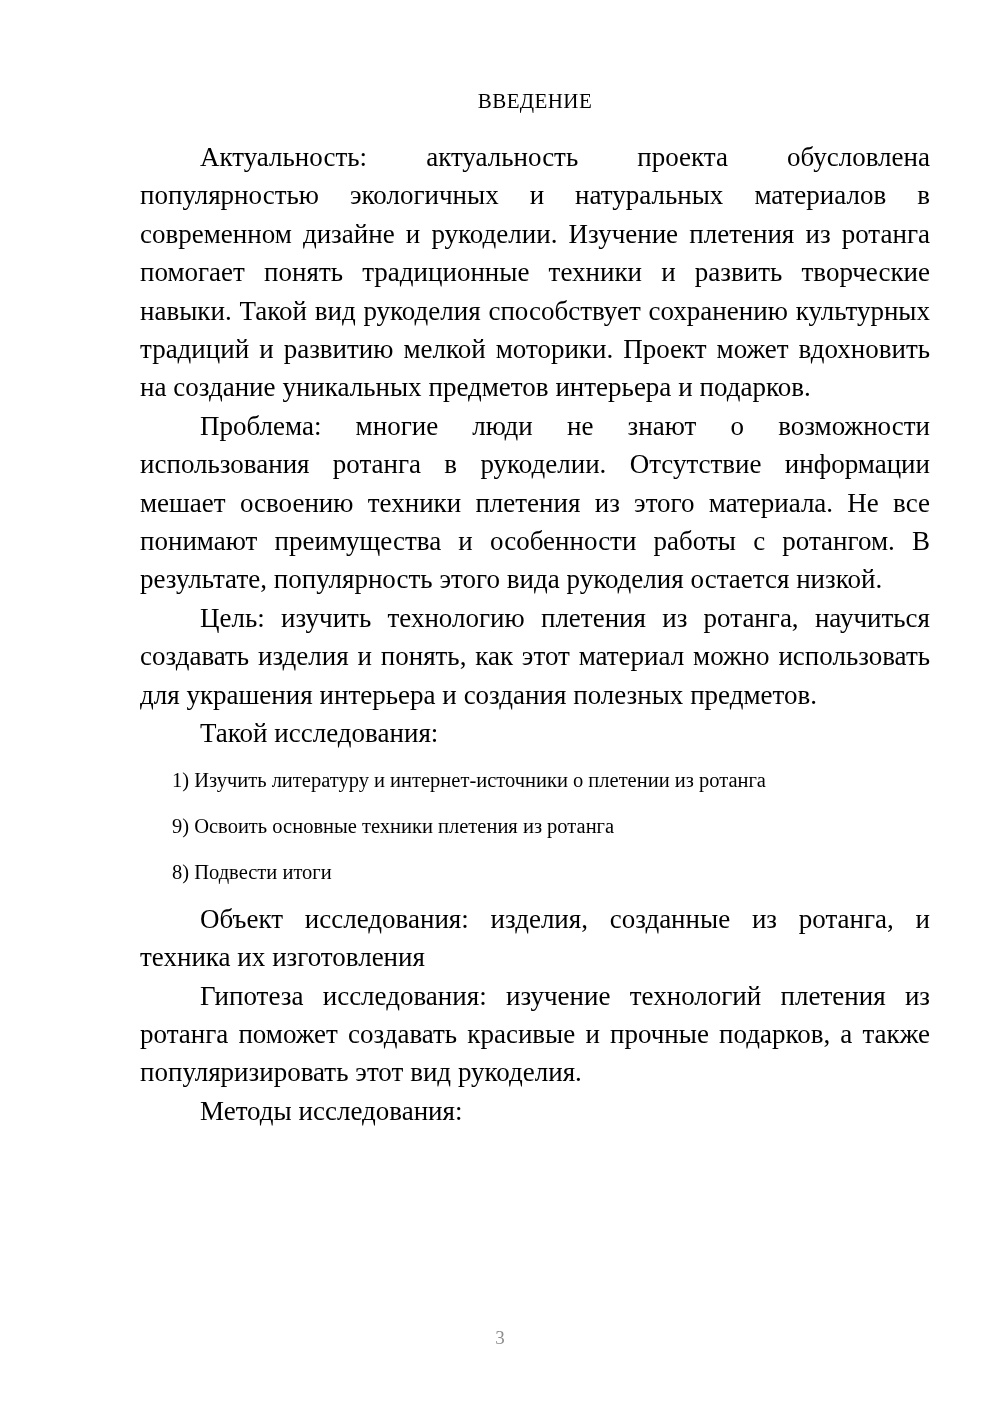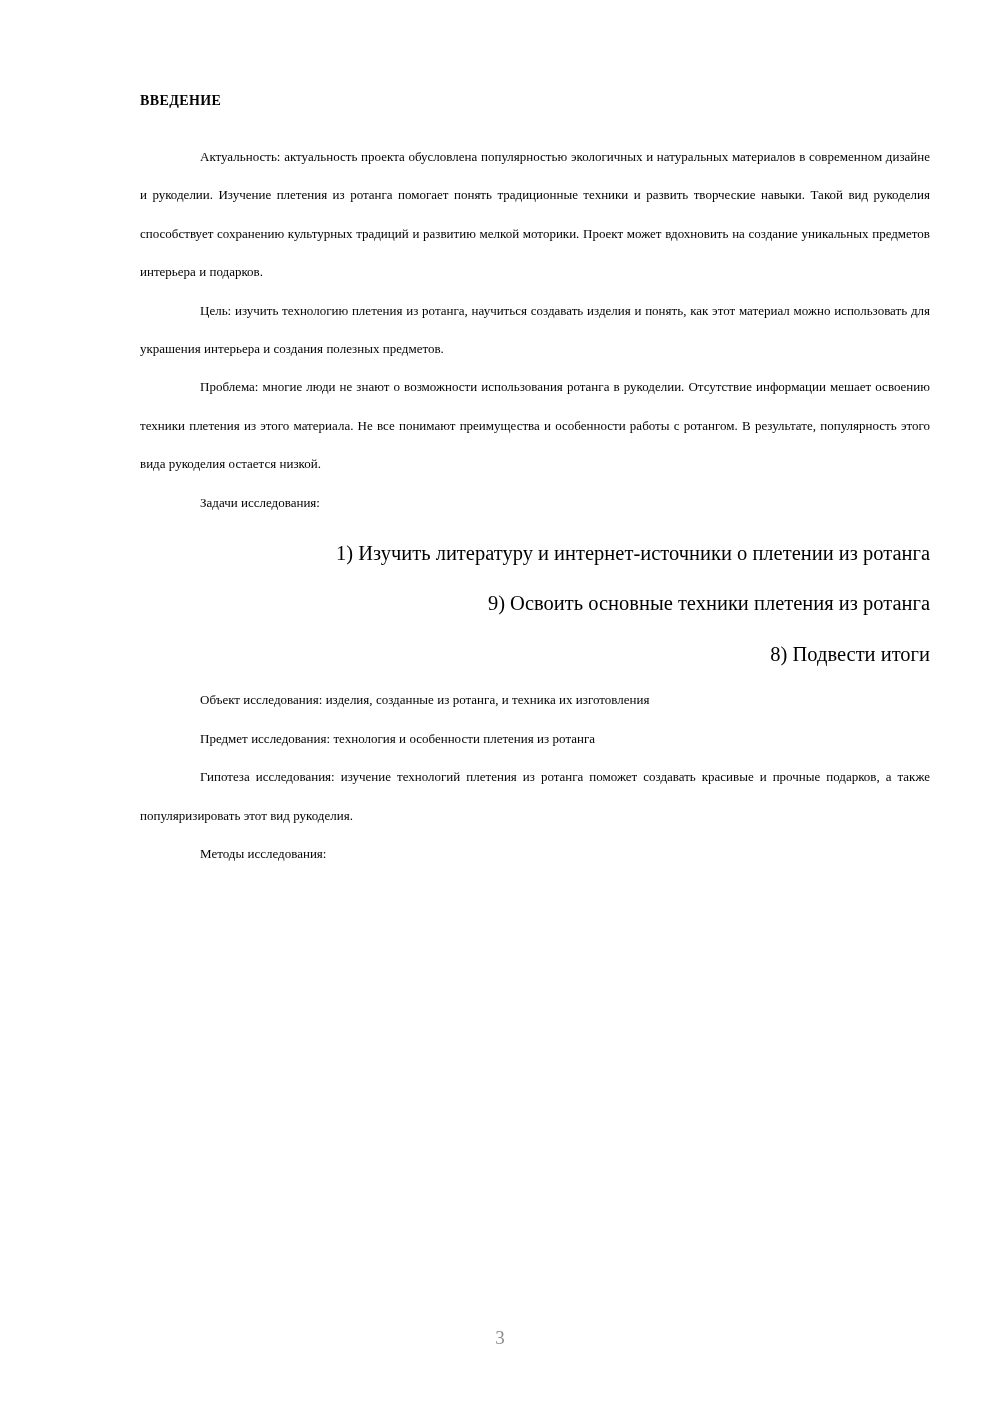--- a/index.html
+++ b/index.html
@@ -21,51 +21,51 @@
     overflow: hidden;
     box-sizing: border-box;
   }
   .content {
     position: absolute;
     left: 140px;
     top: 88px;
     width: 790px;
   }
   .doc-heading {
-    font-size: 14px;
-    font-weight: bold;
-    text-align: left;
+    font-size: 21px;
+    font-weight: normal;
+    text-align: center;
     letter-spacing: 0.4px;
     margin: 0 0 24px 0;
     line-height: 26px;
   }
   .para {
-    font-size: 13px;
+    font-size: 27px;
     line-height: 38.4px;
     text-align: justify;
     text-justify: inter-word;
     text-indent: 60px;
     margin: 0 0 0 0;
     hyphens: none;
     word-spacing: 0.1px;
   }
   .para.no-justify-last {
     text-align-last: left;
   }
   .list {
     list-style: none;
     margin: 8px 0 6px 0;
     padding: 0;
   }
   .list-item {
     font-size: 20.5px;
     line-height: 38.4px;
-    text-align: right;
+    text-align: left;
     padding-left: 32px;
-    margin: 12px 0 8px 0;
+    margin: 0 0 8px 0;
   }
   .page-number {
     position: absolute;
     left: 0;
     right: 0;
     top: 1326px;
     text-align: center;
     font-size: 19px;
     line-height: 24px;
     color: #8d8d8d;
@@ -75,35 +75,34 @@
 <body>
 
 <div class="page">
 
   <div class="content">
 
     <h1 class="doc-heading">ВВЕДЕНИЕ</h1>
 
     <p class="para no-justify-last">Актуальность: актуальность проекта обусловлена популярностью экологичных и натуральных материалов в современном дизайне и рукоделии. Изучение плетения из ротанга помогает понять традиционные техники и развить творческие навыки. Такой вид рукоделия способствует сохранению культурных традиций и развитию мелкой моторики. Проект может вдохновить на создание уникальных предметов интерьера и подарков.</p>
 
+    <p class="para no-justify-last">Проблема: многие люди не знают о возможности использования ротанга в рукоделии. Отсутствие информации мешает освоению техники плетения из этого материала. Не все понимают преимущества и особенности работы с ротангом. В результате, популярность этого вида рукоделия остается низкой.</p>
+
     <p class="para no-justify-last">Цель: изучить технологию плетения из ротанга, научиться создавать изделия и понять, как этот материал можно использовать для украшения интерьера и создания полезных предметов.</p>
 
-    <p class="para no-justify-last">Проблема: многие люди не знают о возможности использования ротанга в рукоделии. Отсутствие информации мешает освоению техники плетения из этого материала. Не все понимают преимущества и особенности работы с ротангом. В результате, популярность этого вида рукоделия остается низкой.</p>
-
-    <p class="para no-justify-last">Задачи исследования:</p>
+    <p class="para no-justify-last">Такой исследования:</p>
 
     <ul class="list">
       <li class="list-item">1) Изучить литературу и интернет-источники о плетении из ротанга</li>
       <li class="list-item">9) Освоить основные техники плетения из ротанга</li>
       <li class="list-item">8) Подвести итоги</li>
     </ul>
 
     <p class="para no-justify-last">Объект исследования: изделия, созданные из ротанга, и техника их изготовления</p>
 
-    <p class="para no-justify-last">Предмет исследования: технология и особенности плетения из ротанга</p>
 
     <p class="para no-justify-last">Гипотеза исследования: изучение технологий плетения из ротанга поможет создавать красивые и прочные подарков, а также популяризировать этот вид рукоделия.</p>
 
     <p class="para no-justify-last">Методы исследования:</p>
 
   </div>
 
   <div class="page-number">3</div>
 
 </div>

